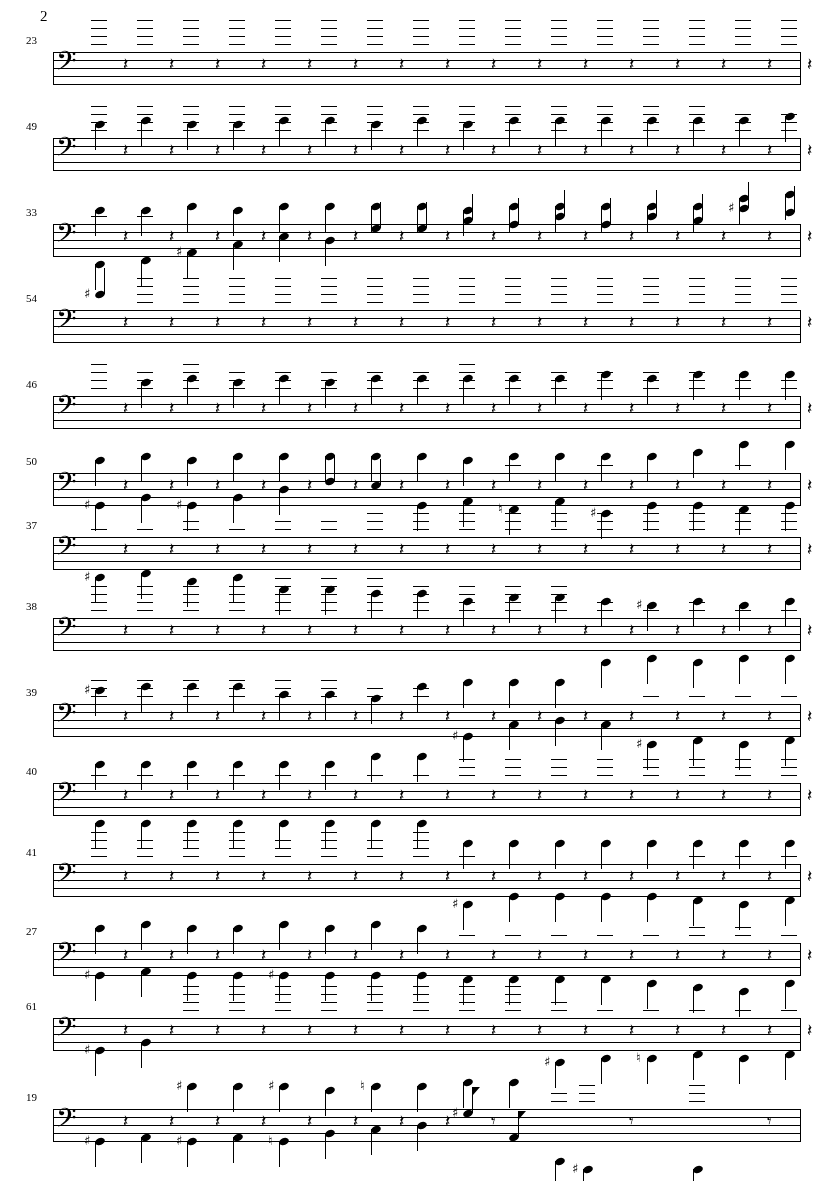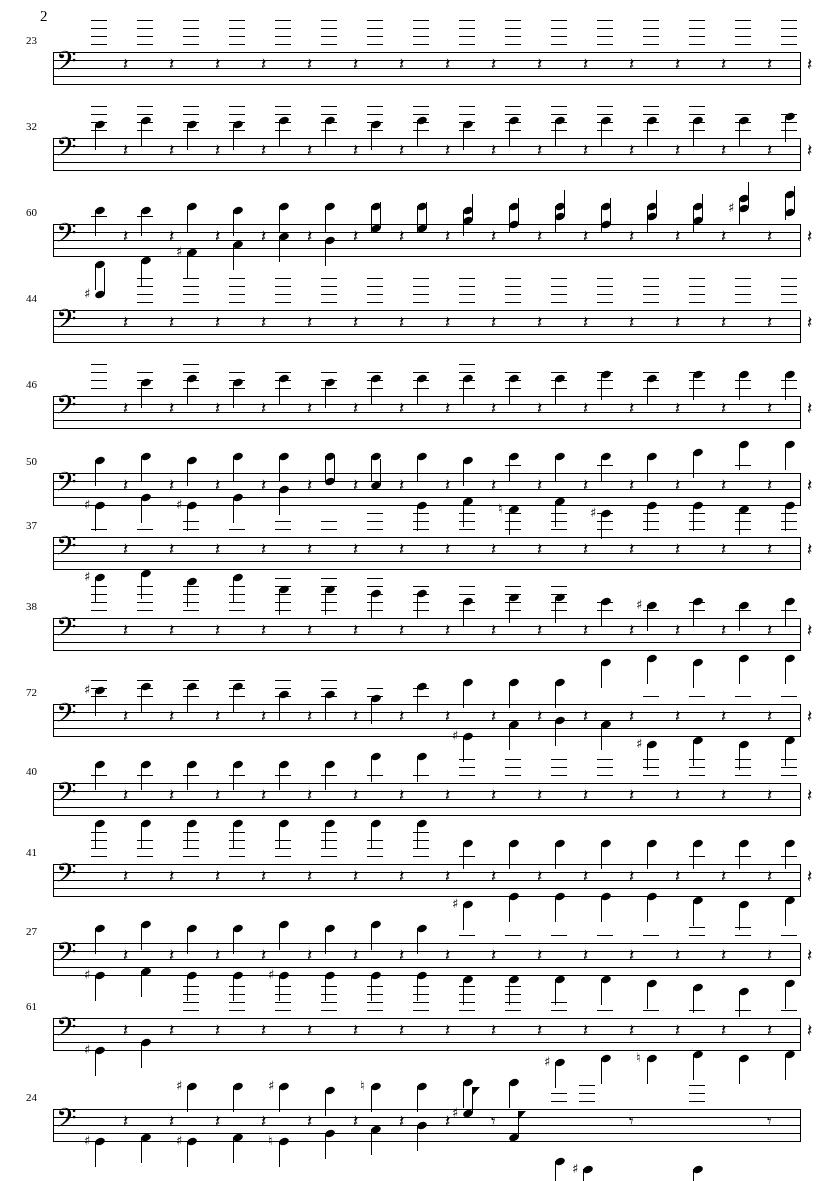--- a/index.html
+++ b/index.html
@@ -308,21 +308,21 @@
         <div class="ledger" style="left: -2px; top: -6px;"></div>
         <div class="ledger" style="left: -2px; top: -14px;"></div>
         <div class="notehead" style="left: 2px; top: 79px;"></div>
         <div class="stem" style="left: 2px; top: 82px; height: 26px;"></div>
       </div>
       <div class="notecol" style="left: 805px;">
         <div class="rest" style="left: 2px; top: 22px;">𝄽</div>
       </div>
     </div>
     <div class="system" style="top: 120px;">
-      <div class="measure-number">32</div>
+      <div class="measure-number">49</div>
       <div class="staff">
         <div class="line l0"></div>
         <div class="line l1"></div>
         <div class="line l2"></div>
         <div class="line l3"></div>
         <div class="line l4"></div>
         <div class="barline-start"></div>
         <div class="barline-end"></div>
       </div>
       <div class="clef">𝄢</div>
@@ -495,21 +495,21 @@
         <div class="ledger" style="left: -2px; top: 2px;"></div>
         <div class="ledger" style="left: -2px; top: -6px;"></div>
         <div class="notehead" style="left: 2px; top: 71px;"></div>
         <div class="stem" style="left: 2px; top: 74px; height: 26px;"></div>
       </div>
       <div class="notecol" style="left: 805px;">
         <div class="rest" style="left: 2px; top: 22px;">𝄽</div>
       </div>
     </div>
     <div class="system" style="top: 206px;">
-      <div class="measure-number">60</div>
+      <div class="measure-number">33</div>
       <div class="staff">
         <div class="line l0"></div>
         <div class="line l1"></div>
         <div class="line l2"></div>
         <div class="line l3"></div>
         <div class="line l4"></div>
         <div class="barline-start"></div>
         <div class="barline-end"></div>
       </div>
       <div class="clef">𝄢</div>
@@ -624,21 +624,21 @@
       </div>
       <div class="notecol" style="left: 783px;">
         <div class="notehead" style="left: 2px; top: 3px;"></div>
         <div class="stem" style="left: 11px; top: -20px; height: 26px;"></div>
       </div>
       <div class="notecol" style="left: 805px;">
         <div class="rest" style="left: 2px; top: 22px;">𝄽</div>
       </div>
     </div>
     <div class="system" style="top: 292px;">
-      <div class="measure-number">44</div>
+      <div class="measure-number">54</div>
       <div class="staff">
         <div class="line l0"></div>
         <div class="line l1"></div>
         <div class="line l2"></div>
         <div class="line l3"></div>
         <div class="line l4"></div>
         <div class="barline-start"></div>
         <div class="barline-end"></div>
       </div>
       <div class="clef">𝄢</div>
@@ -1468,21 +1468,21 @@
       <div class="notecol" style="left: 783px;">
         <div class="ledger" style="left: -2px; top: 10px;"></div>
         <div class="notehead" style="left: 2px; top: 55px;"></div>
         <div class="stem" style="left: 2px; top: 58px; height: 26px;"></div>
       </div>
       <div class="notecol" style="left: 805px;">
         <div class="rest" style="left: 2px; top: 22px;">𝄽</div>
       </div>
     </div>
     <div class="system" style="top: 686px;">
-      <div class="measure-number">72</div>
+      <div class="measure-number">39</div>
       <div class="staff">
         <div class="line l0"></div>
         <div class="line l1"></div>
         <div class="line l2"></div>
         <div class="line l3"></div>
         <div class="line l4"></div>
         <div class="barline-start"></div>
         <div class="barline-end"></div>
       </div>
       <div class="clef">𝄢</div>
@@ -2244,21 +2244,21 @@
       <div class="notecol" style="left: 783px;">
         <div class="ledger" style="left: -2px; top: 10px;"></div>
         <div class="notehead" style="left: 2px; top: 51px;"></div>
         <div class="stem" style="left: 2px; top: 54px; height: 26px;"></div>
       </div>
       <div class="notecol" style="left: 805px;">
         <div class="rest" style="left: 2px; top: 22px;">𝄽</div>
       </div>
     </div>
     <div class="system" style="top: 1091px;">
-      <div class="measure-number">24</div>
+      <div class="measure-number">19</div>
       <div class="staff">
         <div class="line l0"></div>
         <div class="line l1"></div>
         <div class="line l2"></div>
         <div class="line l3"></div>
         <div class="line l4"></div>
         <div class="barline-start"></div>
         <div class="barline-end"></div>
       </div>
       <div class="clef">𝄢</div>

